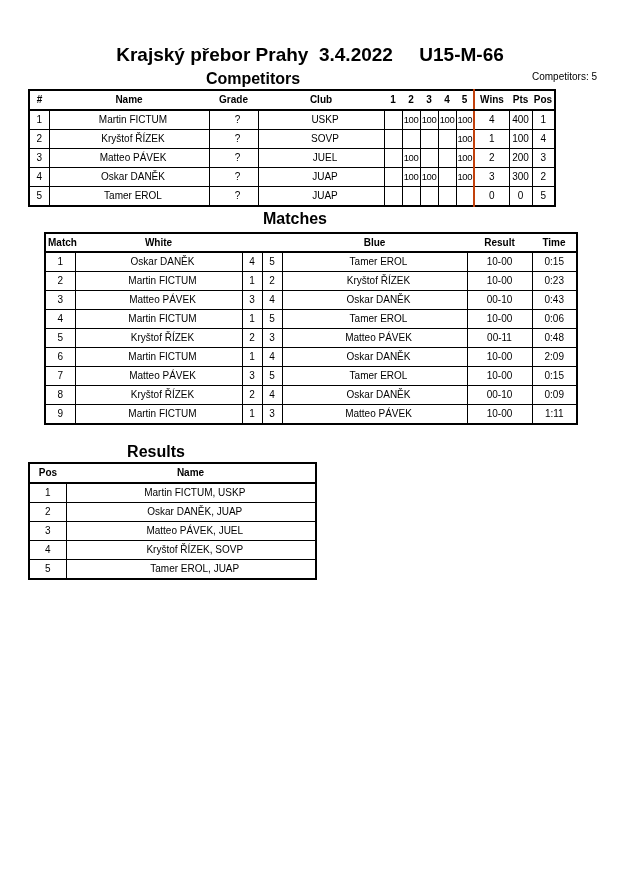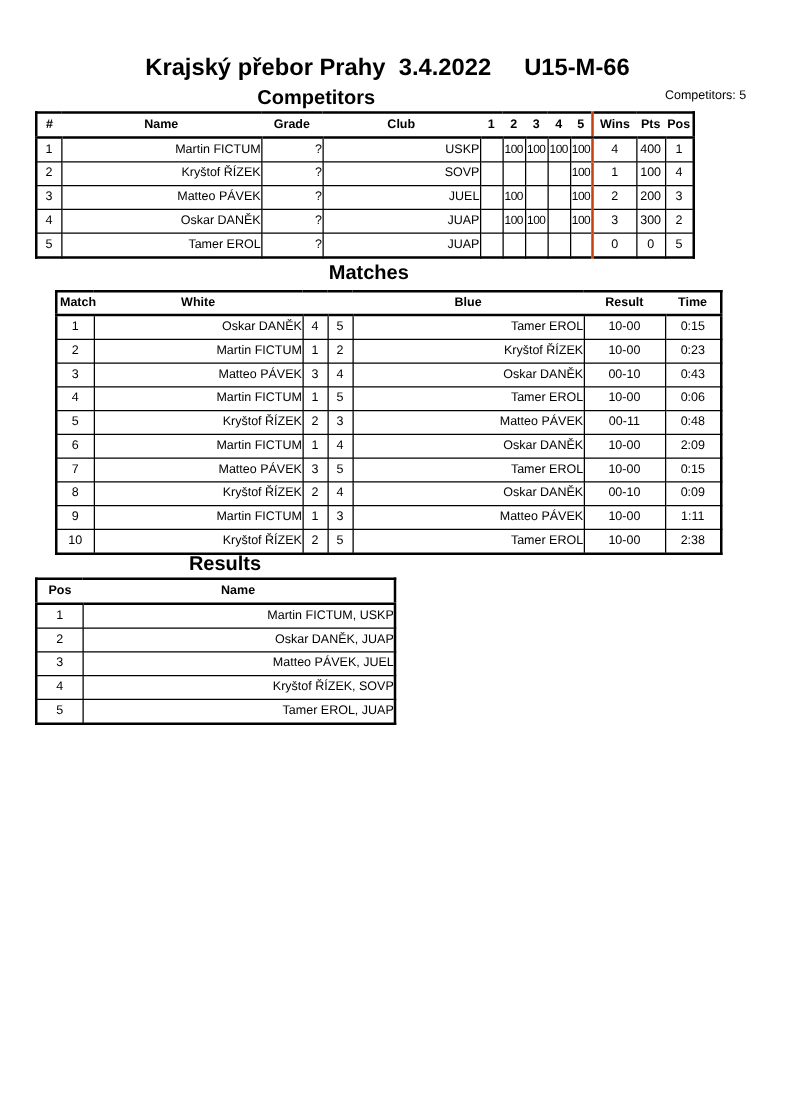--- a/index.html
+++ b/index.html
@@ -12,40 +12,40 @@
   #page-title{
     top:44px;left:0;width:620px;text-align:center;
     font-size:19px;font-weight:bold;white-space:pre;letter-spacing:0px;
   }
   .section-heading{
     font-size:16px;font-weight:bold;transform:translateX(-50%);white-space:nowrap;
   }
   #competitors-heading{top:70px;left:253px;}
   #competitors-count{top:71px;right:33px;font-size:10px;}
   #matches-heading{top:210px;left:295px;}
-  #results-heading{top:443px;left:180px;}
+  #results-heading{top:443px;left:156px;}
 
   table{border-collapse:collapse;table-layout:fixed;border:2px solid #000;background:#fff;}
   #competitors-table{top:89px;left:28px;width:526px;}
   #matches-table{top:232px;left:44px;width:532px;}
   #results-table{top:462px;left:28px;width:287px;}
 
   th,td{
     height:18px;padding:0;font-size:10px;line-height:12px;
     vertical-align:middle;overflow:hidden;white-space:nowrap;
   }
   td{border:1px solid #000;text-align:center;}
   th{
     border:none;border-bottom:2px solid #000;
     font-weight:bold;text-align:center;
   }
   #matches-table th{height:17px;}
 
   
-  .c-name,.c-grade,.c-club,.m-name,.r-name{text-align:right;padding-left:8px;}
+  .c-name,.c-grade,.c-club,.m-name,.r-name{text-align:center;padding-left:8px;}
   
   td.c-wins,th.th-wins{border-left:2px solid #c2410c;}
   
   .c-grid{letter-spacing:-0.4px;font-size:9.5px;}
   
   th.th-match{text-align:left;padding-left:2px;overflow:visible;}
 </style>
 </head>
 <body>
 
@@ -257,29 +257,20 @@
       </tr>
       <tr>
         <td class="m-num">9</td>
         <td class="m-name">Martin FICTUM</td>
         <td class="m-no">1</td>
         <td class="m-no">3</td>
         <td class="m-name">Matteo PÁVEK</td>
         <td class="m-result">10-00</td>
         <td class="m-time">1:11</td>
       </tr>
-      <tr>
-        <td class="m-num">10</td>
-        <td class="m-name">Kryštof ŘÍZEK</td>
-        <td class="m-no">2</td>
-        <td class="m-no">5</td>
-        <td class="m-name">Tamer EROL</td>
-        <td class="m-result">10-00</td>
-        <td class="m-time">2:38</td>
-      </tr>
     </tbody>
 </table>
 
 <div id="results-heading" class="abs section-heading">Results</div>
 
 <table id="results-table" class="abs">
   <colgroup>
     <col style="width:37px">
       <col style="width:250px">
   </colgroup>

